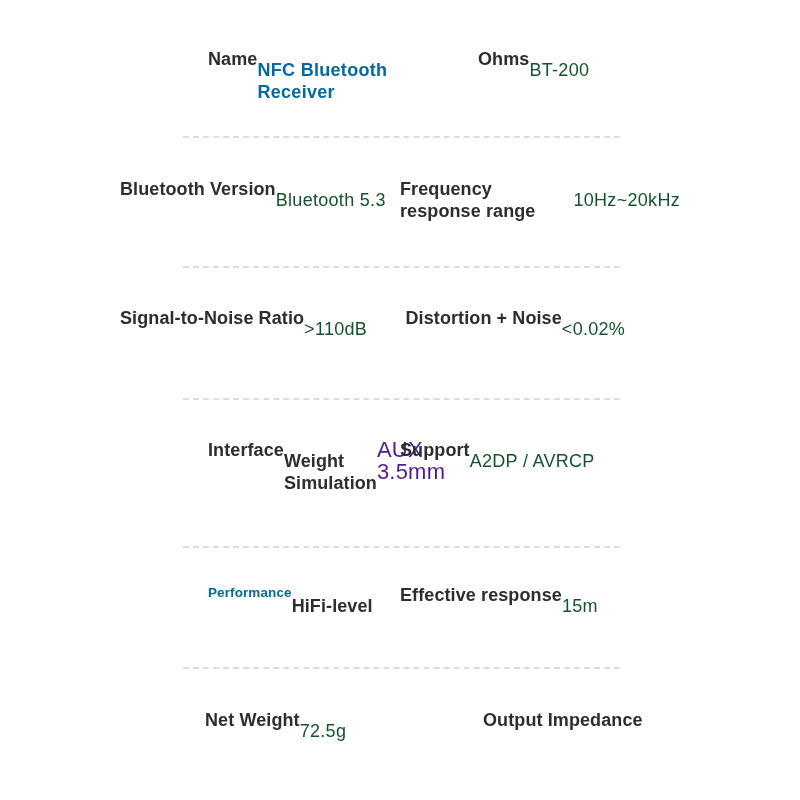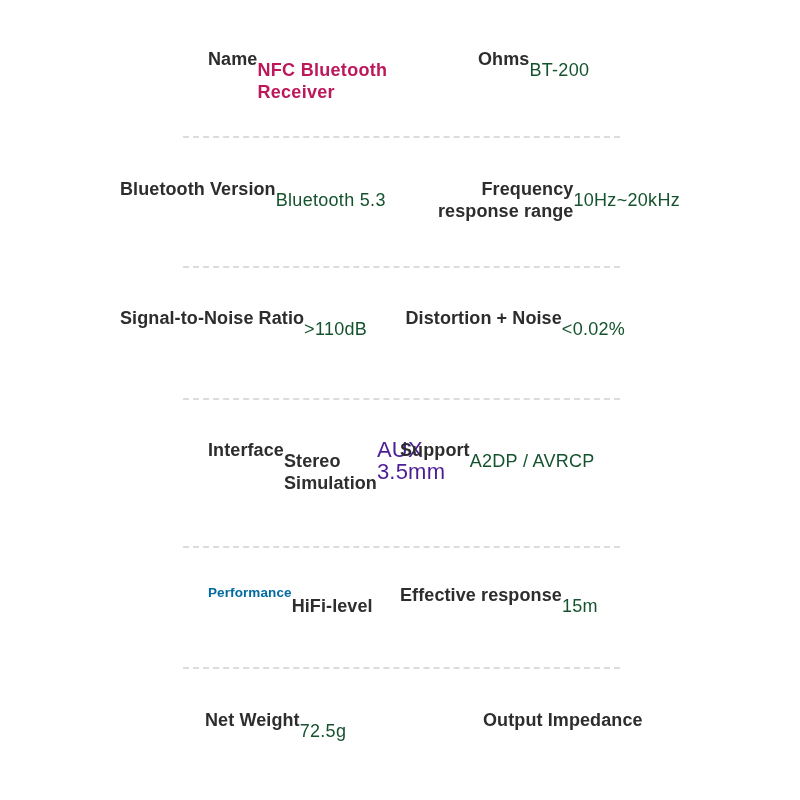--- a/index.html
+++ b/index.html
@@ -15,21 +15,21 @@
   }
 
   .row {
     position: absolute;
     left: 120px;
     width: 560px;
     display: flex;
   }
   .cell { width: 280px; display: flex; flex-direction: row; }
 
-  .align-center { text-align: right; }
+  .align-center { text-align: left; }
   .align-left   { text-align: left; }
   .pad-l  { padding-left: 88px; }
   .pad-l2 { padding-left: 85px; }
   .pad-r  { padding-left: 78px; }
   .pad-r2 { padding-left: 83px; }
 
   .label {
     font-size: 18px;
     font-weight: bold;
     color: #2d2d2d;
@@ -40,21 +40,21 @@
 
   .value {
     font-size: 18px;
     font-weight: normal;
     color: #14532d;
     line-height: 22px;
     margin-top: 11px;
     letter-spacing: 0.3px;
   }
   .value.bold   { font-weight: bold; letter-spacing: 0.1px; }
-  .value.accent { color: #be185d; font-weight: bold; max-width: 160px; }
+  .value.accent { color: #0369a1; font-weight: bold; max-width: 160px; }
   .value.dark   { color: #2e2e2e; }
   .value.navy   { color: #2b3040; }
   .value-secondary {
     font-size: 22px;
     color: #4c1d95;
     line-height: 22px;
     letter-spacing: 0.2px;
   }
 
   .r1 { top: 48px; }
@@ -114,21 +114,21 @@
     <div class="cell align-center">
       <div class="label">Distortion + Noise</div>
       <div class="value">&lt;0.02%</div>
     </div>
   </div>
   <div class="divider d3"></div>
 
   <div class="row r4">
     <div class="cell align-left pad-l">
       <div class="label">Interface</div>
-      <div class="value bold dark">Stereo Simulation</div>
+      <div class="value bold dark">Weight Simulation</div>
       <div class="value-secondary">AUX 3.5mm</div>
     </div>
     <div class="cell align-center">
       <div class="label">Support</div>
       <div class="value">A2DP / AVRCP</div>
     </div>
   </div>
   <div class="divider d4"></div>
 
   <div class="row r5">

